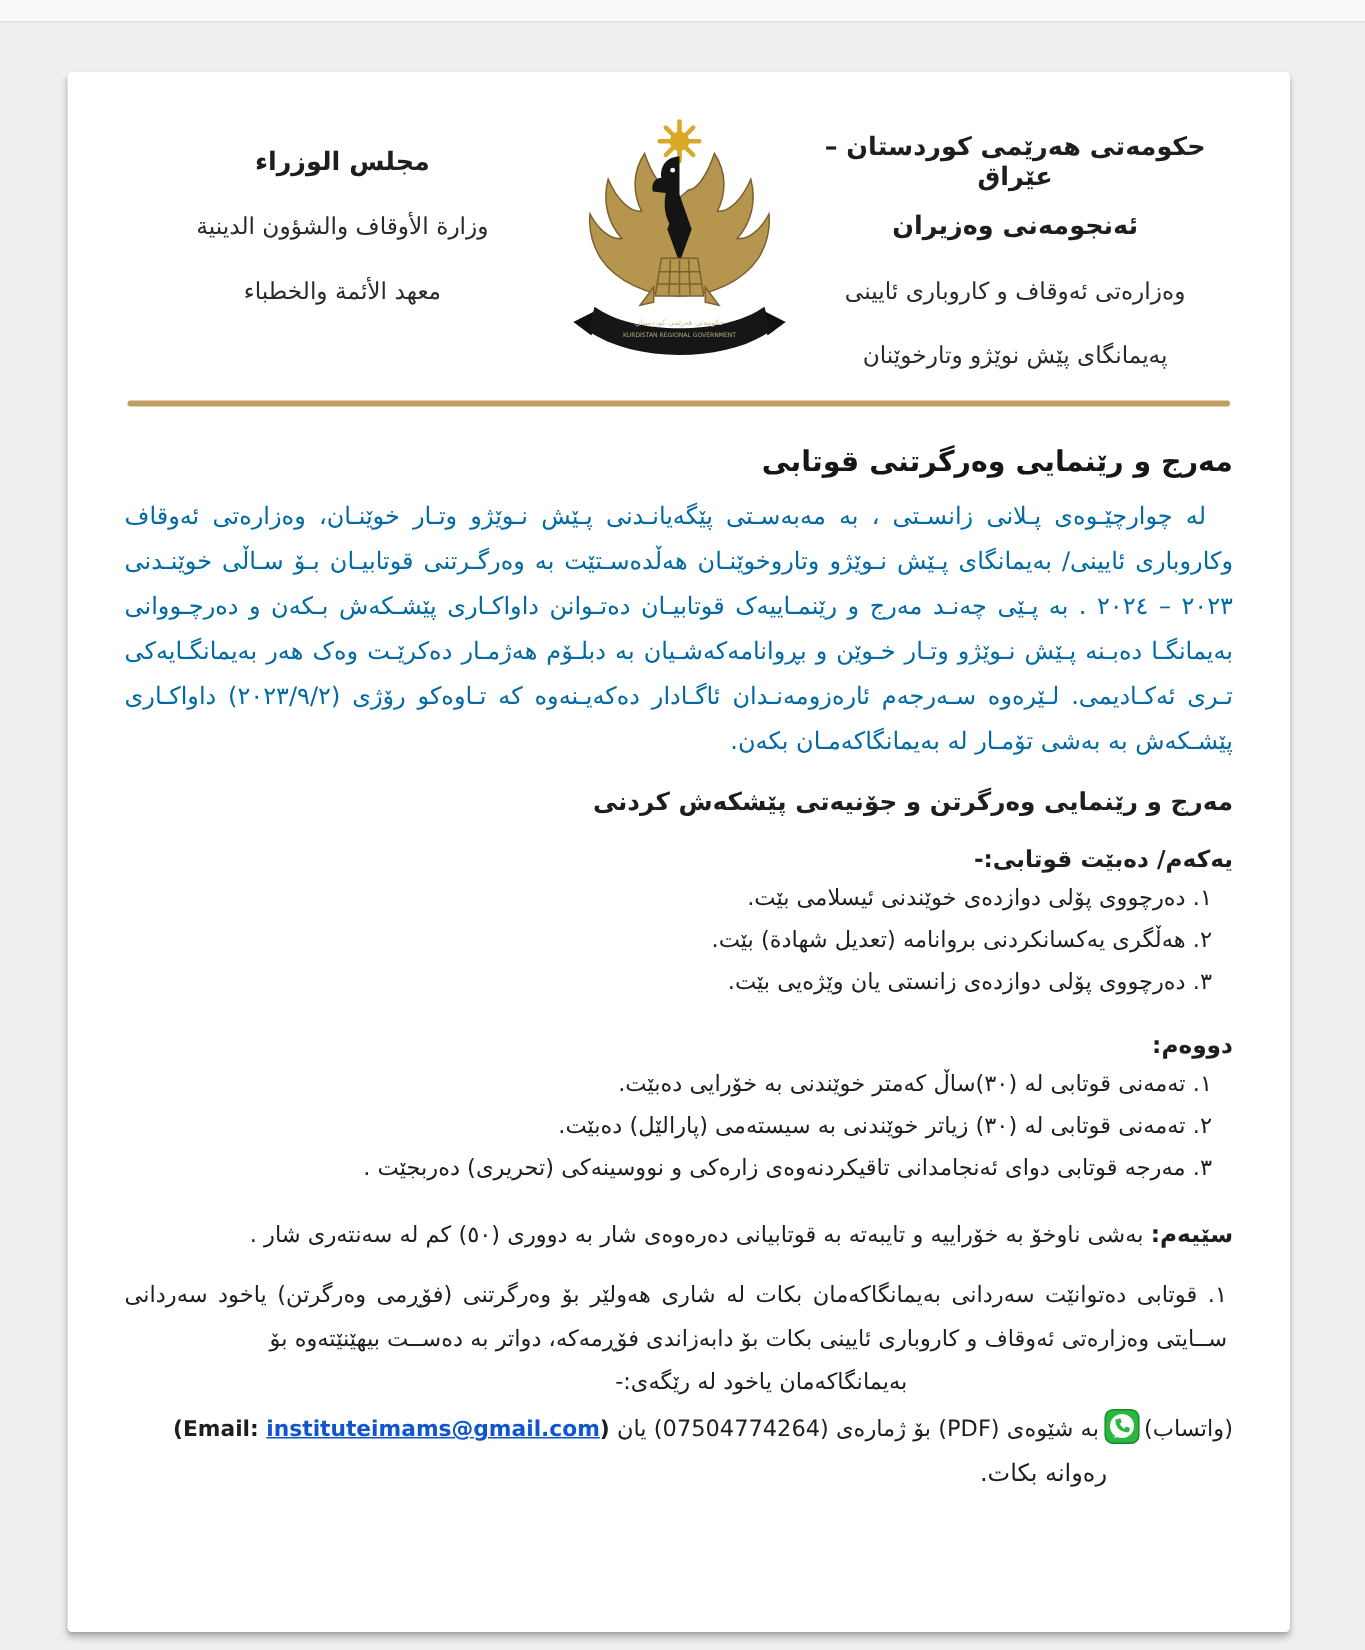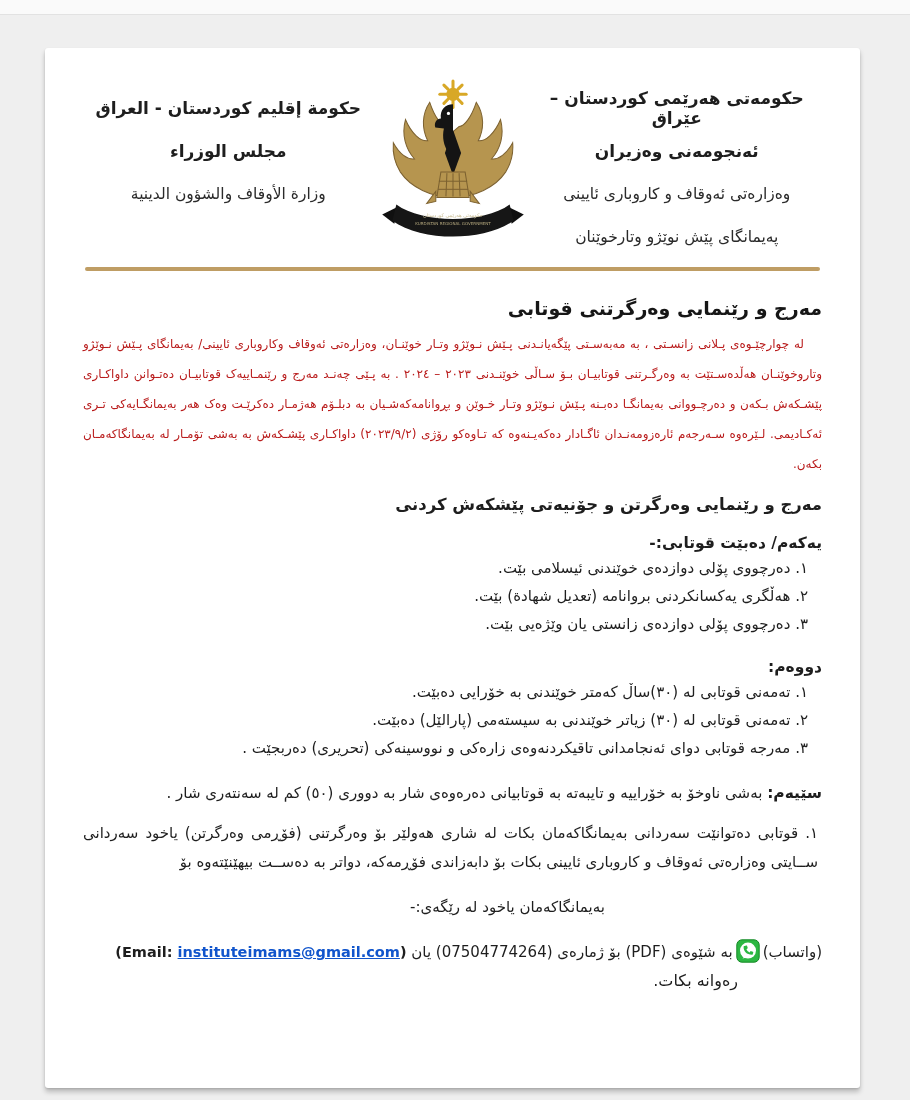--- a/index.html
+++ b/index.html
@@ -28,54 +28,54 @@
   .hl.b{font-weight:bold;font-size:17px;}
   .hl.r{font-weight:normal;font-size:15.5px;color:#2a2a2a;}
   .emblem-box{width:158px;flex:0 0 158px;display:flex;justify-content:center;}
   .goldrule{height:4px;background:#bf9d64;margin:9px 2px 0 2px;border-radius:2px;}
   
   .doc{direction:rtl;}
   .title{
     text-align:right;font-size:19px;font-weight:bold;margin:26px 0 6px 0;color:#161616;
   }
   .intro{
-    margin:10px 0 0 0;font-size:12px;line-height:30px;
-    text-align:justify;text-indent:18px;color:#b91c1c;
+    margin:10px 0 0 0;font-size:16px;line-height:30px;
+    text-align:justify;text-indent:18px;color:#0369a1;
   }
   .sec-how{font-size:16.5px;font-weight:bold;margin:16px 0 0 0;}
   .h-item{font-size:15.5px;font-weight:bold;margin:20px 0 0 0;}
   .list{margin-top:2px;padding-right:14px;}
   .li{font-size:15px;line-height:28px;}
   .lead-line{margin:18px 0 0 0;font-size:15px;line-height:27px;}
   .lead-line b{font-size:15.5px;text-align:right;}
   .lead-line.allbold{font-weight:bold;}
   .item1{
     margin:12px 0 0 0;font-size:15px;line-height:29px;text-align:justify;
     padding-right:4px;
   }
-  .item1-tail{margin:16px;font-size:15px;line-height:28px;text-align:center;padding-left:110px;}
+  .item1-tail{margin:0;font-size:15px;line-height:28px;text-align:center;padding-left:110px;}
   .contact{margin:2px 0 0 0;font-size:15px;line-height:30px;white-space:nowrap;}
   .contact .lat{direction:ltr;unicode-bidi:isolate;font-size:14.5px;font-weight:bold;}
   .contact a.email{color:#1155cc;text-decoration:underline;font-weight:bold;cursor:pointer;}
   .wa-icon{vertical-align:-6px;margin:0 3px;}
   .closing{margin:4px 84px 0 0;font-size:16px;text-align:right;}
 </style>
 </head>
 <body>
 
 <div class="top-strip"></div>
 
 <div class="page">
 
   <div class="hdr">
 
     <div class="hdr-col" dir="rtl">
-      <div class="hl b">حكومة إقليم كوردستان - العراق</div>
       <div class="hl b">مجلس الوزراء</div>
       <div class="hl r">وزارة الأوقاف والشؤون الدينية</div>
+      <div class="hl r">معهد الأئمة والخطباء</div>
     </div>
 
     <div class="emblem-box">
       <svg width="152" height="176" viewBox="0 0 150 174">
 
         <g stroke="#d8a826" stroke-width="3" stroke-linecap="round">
           <line x1="75" y1="7" x2="75" y2="14"></line>
             <line x1="75" y1="26" x2="75" y2="33"></line>
           <line x1="62" y1="20" x2="69" y2="20"></line>
             <line x1="81" y1="20" x2="88" y2="20"></line>

